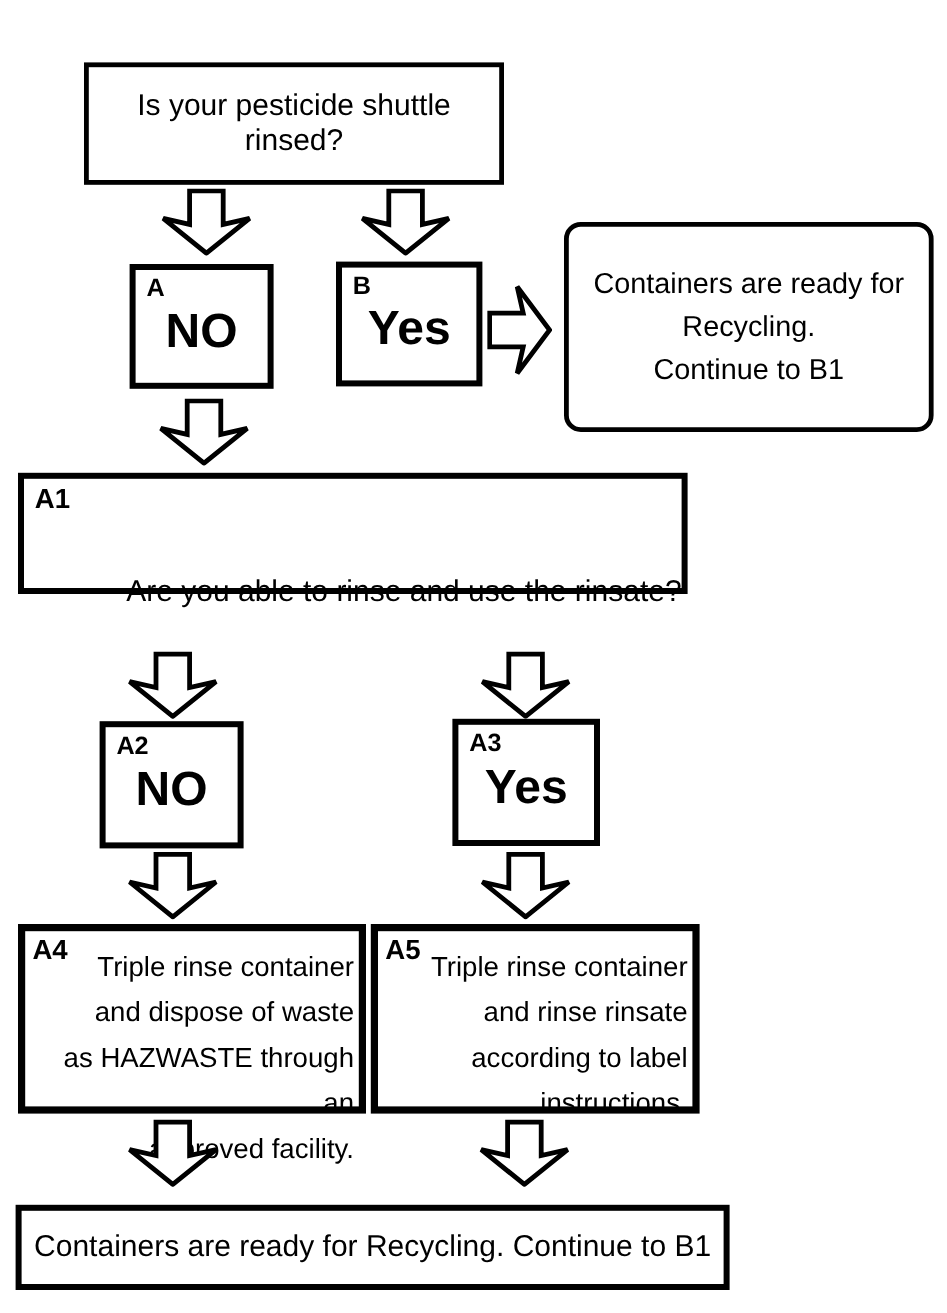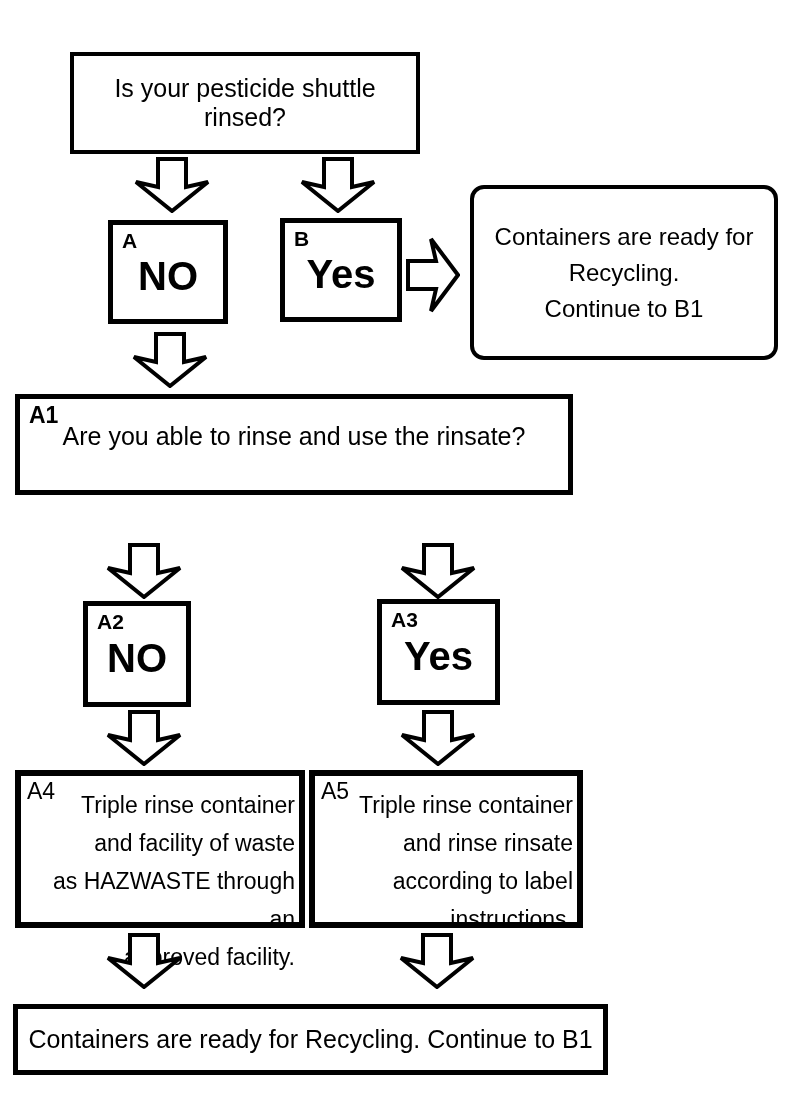--- a/index.html
+++ b/index.html
@@ -31,21 +31,21 @@
     font-weight:bold;font-size:40px;
     padding-top:8px;box-sizing:border-box;
   }
   .question{
     font-size:25px;
   }
   .multiline{line-height:36px;font-size:24px;}
   .rinse-lines{line-height:38px;font-size:23px;text-align:right;padding:10px 4px 0 4px;}
   .float-label{
     float:left;
-    font-weight:normal;font-size:23px;
+    font-weight:bold;font-size:23px;
     margin:2px 0 0 6px;
   }
   .arrow{position:absolute;}
   svg{display:block;}
 </style>
 </head>
 <body>
 
 <div id="canvas">
 
@@ -89,35 +89,35 @@
   </div>
 
   <div class="arrow" style="left:132px;top:332px;">
     <svg width="76" height="56" viewBox="0 0 76 56">
       <path d="M24 2 L52 2 L52 30 L74 25 L38 54 L2 25 L24 30 Z" fill="#ffffff" stroke="#000000" stroke-width="4" stroke-linejoin="miter"></path>
     </svg>
   </div>
 
   <div class="node" style="left:15px;top:394px;width:558px;height:101px;">
     <span class="corner-label" style="font-size:23px;">A1</span>
-    <div class="question" style="text-align:center;margin-top:23px;">Are you able to rinse and use the rinsate?</div>
+    <div class="question" style="text-align:right;margin-top:80px;">Are you able to rinse and use the rinsate?</div>
   </div>
 
   <div class="arrow" style="left:106px;top:543px;">
     <svg width="76" height="56" viewBox="0 0 76 56">
       <path d="M24 2 L52 2 L52 30 L74 25 L38 54 L2 25 L24 30 Z" fill="#ffffff" stroke="#000000" stroke-width="4" stroke-linejoin="miter"></path>
     </svg>
   </div>
   <div class="arrow" style="left:400px;top:543px;">
     <svg width="76" height="56" viewBox="0 0 76 56">
       <path d="M24 2 L52 2 L52 30 L74 25 L38 54 L2 25 L24 30 Z" fill="#ffffff" stroke="#000000" stroke-width="4" stroke-linejoin="miter"></path>
     </svg>
   </div>
 
-  <div class="node" style="left:83px;top:601px;width:108px;height:106px;">
+  <div class="node" style="left:83px;top:601px;width:120px;height:106px;">
     <span class="corner-label">A2</span>
     <div class="big-answer">NO</div>
   </div>
 
   <div class="node" style="left:377px;top:599px;width:123px;height:106px;">
     <span class="corner-label">A3</span>
     <div class="big-answer">Yes</div>
   </div>
 
   <div class="arrow" style="left:106px;top:710px;">
@@ -128,21 +128,21 @@
   <div class="arrow" style="left:400px;top:710px;">
     <svg width="76" height="56" viewBox="0 0 76 56">
       <path d="M24 2 L52 2 L52 30 L74 25 L38 54 L2 25 L24 30 Z" fill="#ffffff" stroke="#000000" stroke-width="4" stroke-linejoin="miter"></path>
     </svg>
   </div>
 
   <div class="node" style="left:15px;top:770px;width:290px;height:158px;border-width:6px;">
     <span class="float-label">A4</span>
     <div class="rinse-lines">
       <div>Triple rinse container</div>
-      <div>and facility of waste</div>
+      <div>and dispose of waste</div>
       <div>as HAZWASTE through an</div>
       <div>approved facility.</div>
     </div>
   </div>
 
   <div class="node" style="left:309px;top:770px;width:274px;height:158px;border-width:6px;">
     <span class="float-label">A5</span>
     <div class="rinse-lines">
       <div>Triple rinse container</div>
       <div>and rinse rinsate</div>

